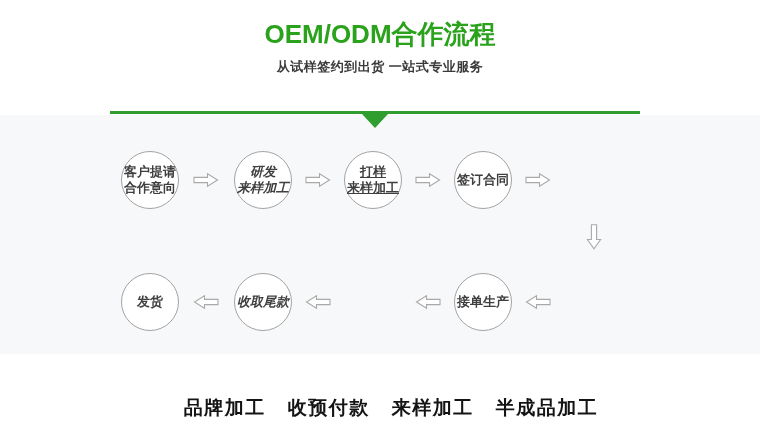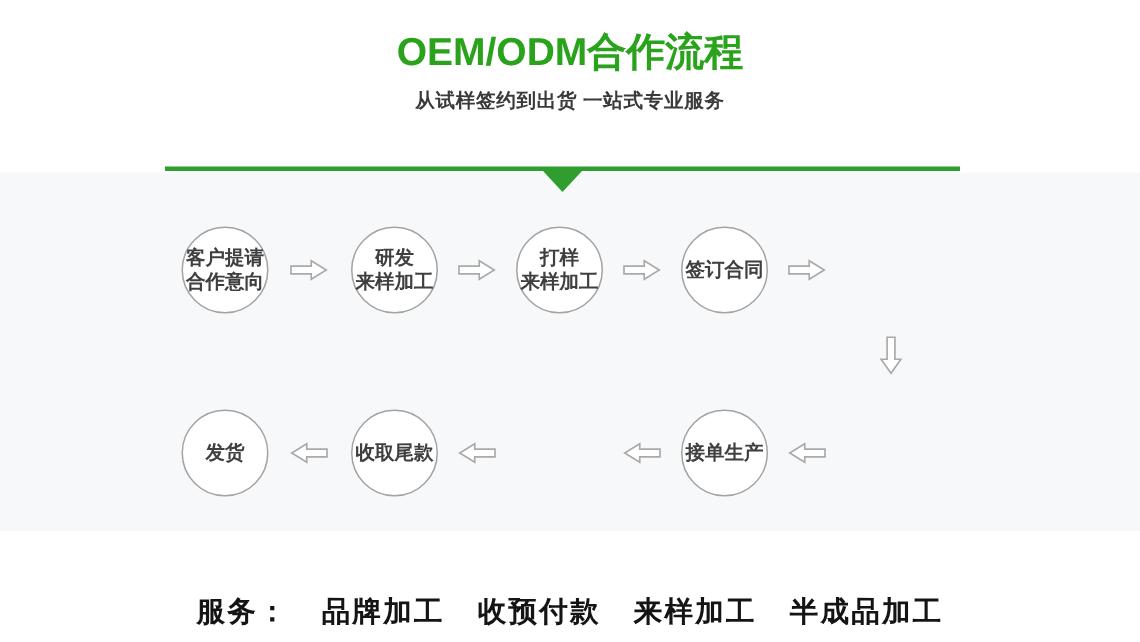--- a/index.html
+++ b/index.html
@@ -16,21 +16,21 @@
     margin:20px 0 0 0;
     text-align:center;
     font-size:26px;line-height:1.15;
     font-weight:bold;letter-spacing:0;
     color:var(--title-green,#2aa21c);
   }
   .banner .subtitle{
     margin:8px 0 0 0;
     text-align:center;
     font-size:13px;font-weight:bold;
-    color:#3a3a3a;letter-spacing:0.5px;font-family:Liberation Serif, serif;
+    color:#3a3a3a;letter-spacing:0.5px;
   }
   .hr{
     position:absolute;left:110px;top:91px;
     width:530px;height:3px;
     background:var(--line-green,#2f9e2f);
   }
   .tri{
     position:absolute;left:362px;top:94px;
     width:0;height:0;
     border-left:13px solid transparent;
@@ -53,21 +53,21 @@
     box-sizing:border-box;
     display:flex;flex-direction:column;
     align-items:center;justify-content:center;
     text-align:center;
     font-family:"Liberation Serif","DejaVu Serif",serif;
     font-size:13px;font-weight:bold;
     color:#3f3f3f;line-height:1.25;
   }
   .circle span{display:block;white-space:nowrap;}
   .r1{top:36px;}  .r2{top:158px;}
-  .c1{left:121px;} .c2{left:234px;} .c3{left:344px;} .c4{left:454px;} .c5{left:565px;}
+  .c1{left:121px;} .c2{left:234px;font-style:italic;} .c3{left:344px;text-decoration:underline;} .c4{left:454px;} .c5{left:565px;}
   .arrow{position:absolute;width:26px;height:16px;}
   .ar1{top:57px;}  .ar2{top:179px;}
   .a1{left:193px;} .a2{left:305px;} .a3{left:415px;} .a4{left:525px;}
   .flip{transform:scaleX(-1);}
   .arrow-down{position:absolute;left:586px;top:109px;width:16px;height:26px;}
   .arrow polygon,.arrow-down polygon{
     fill:#ffffff;stroke:#a9a9a9;stroke-width:1.1;
   }
   
   .services{
@@ -149,20 +149,19 @@
         <polygon points="1,5.4 14.5,5.4 14.5,1.8 24.5,8 14.5,14.2 14.5,10.6 1,10.6"></polygon>
       </svg>
     <div class="circle r2 c1">
       <span>发货</span>
       <span></span>
     </div>
 
   </section>
 
   <footer class="services">
-    <span class="prefix">服务：</span>
     <span class="item">品牌加工</span>
     <span class="item">收预付款</span>
     <span class="item">来样加工</span>
     <span class="item">半成品加工</span>
   </footer>
 
 </div>
 
 </body></html>

